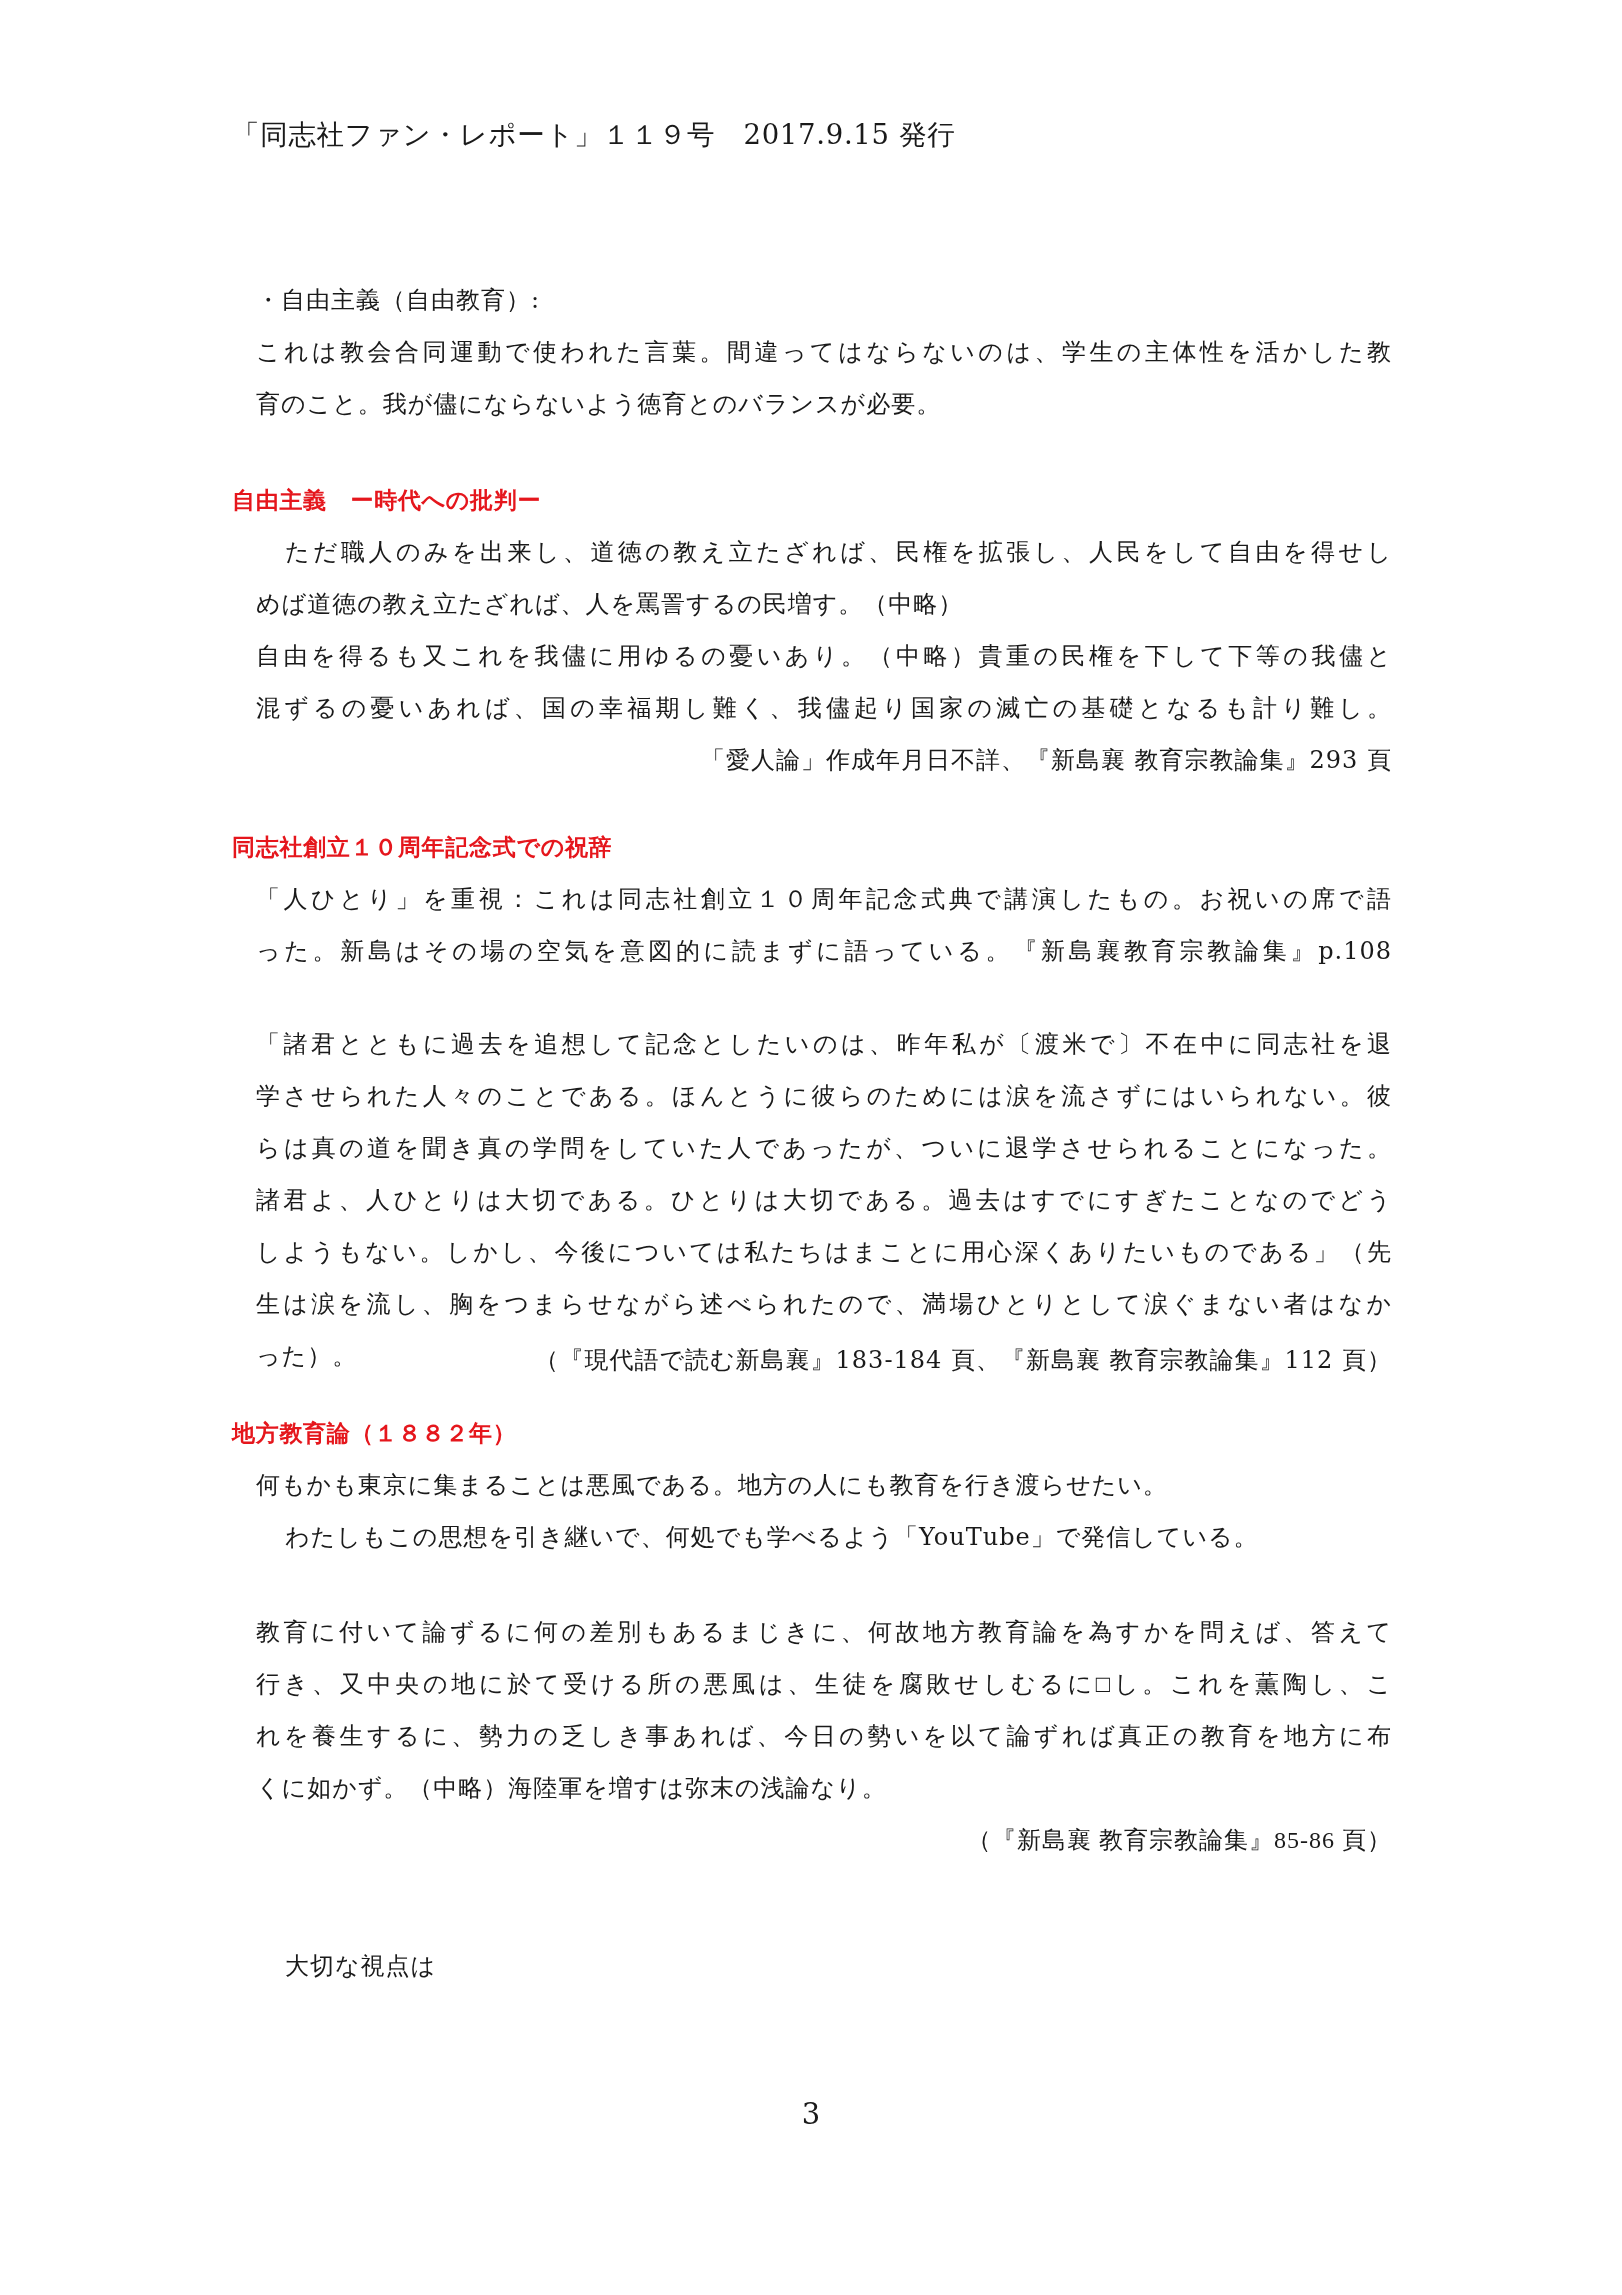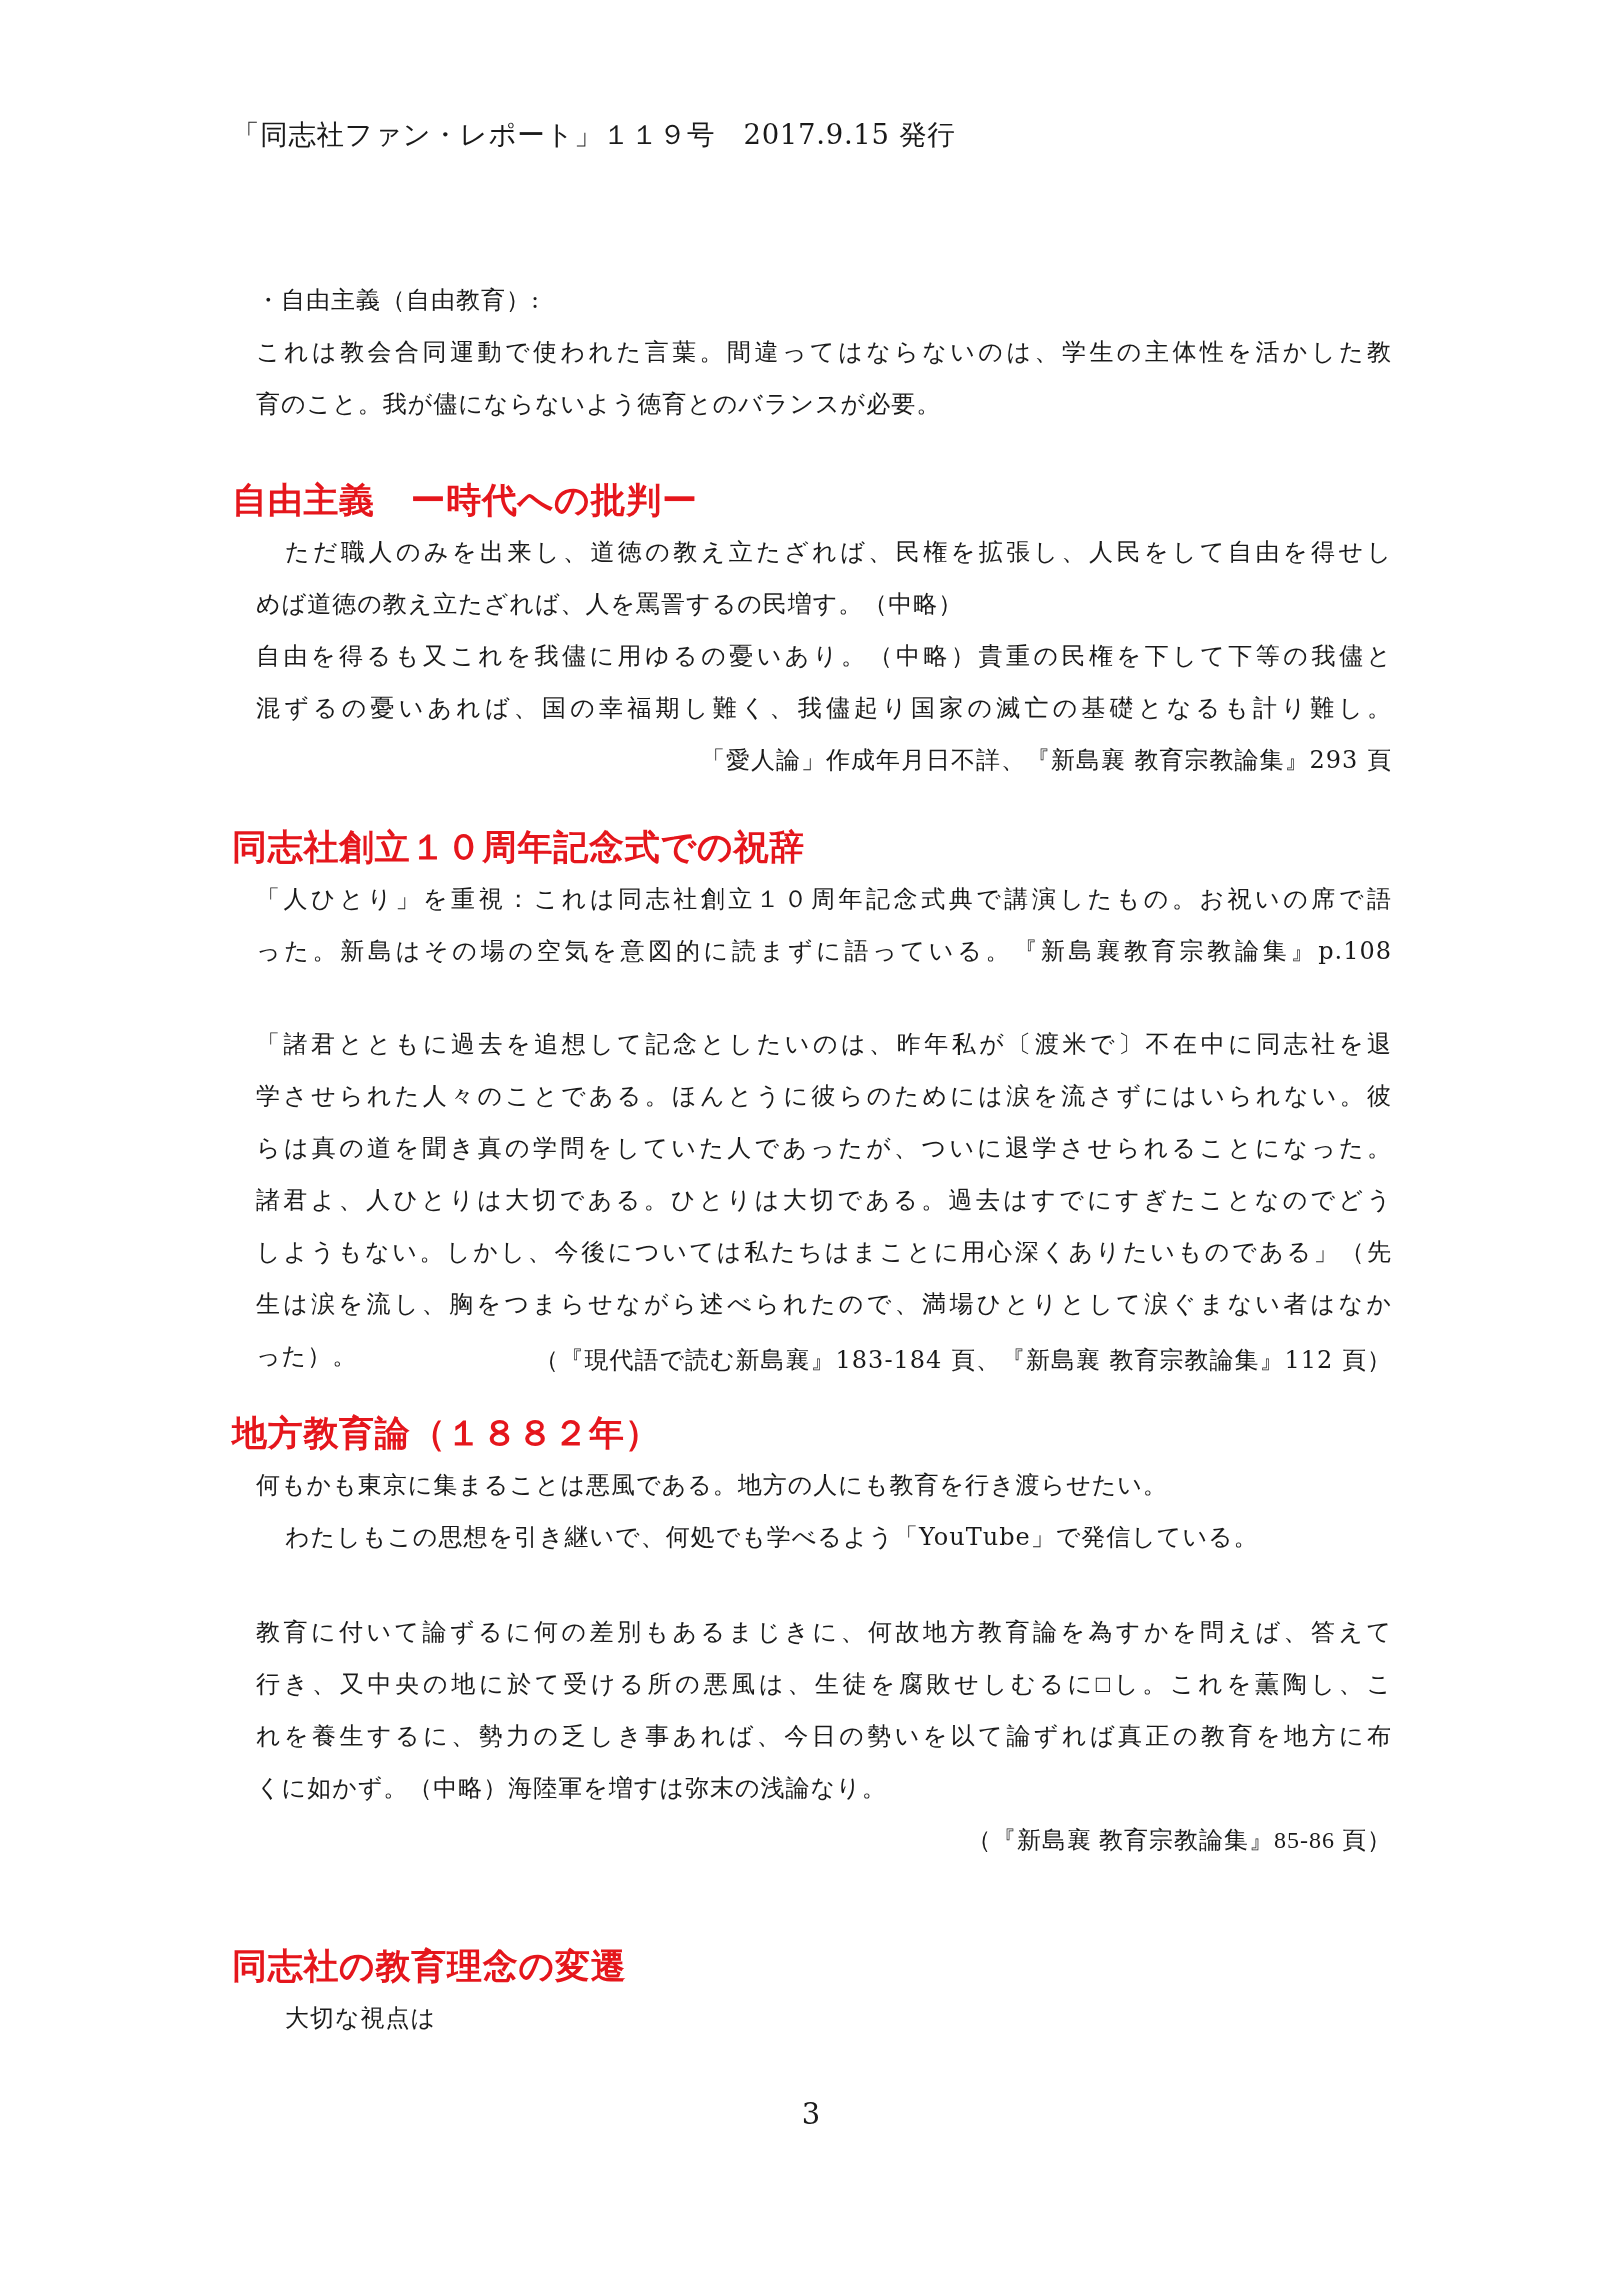--- a/index.html
+++ b/index.html
@@ -51,21 +51,21 @@
     .line.indent {
       padding-left: 29px;
     }
     .line.right {
       text-align: right;
     }
     .heading {
       font-family: "DejaVu Sans", "Liberation Sans", sans-serif;
       font-weight: bold;
       color: #e5161c;
-      font-size: 35px;
+      font-size: 23px;
       height: 52px;
       line-height: 52px;
       white-space: nowrap;
       letter-spacing: 0.7px;
     }
     .page-number {
       position: absolute;
       top: 2097px;
       left: 0;
       width: 1622px;
@@ -123,20 +123,19 @@
 
   <div class="block" style="top:1606px;font-family:Liberation Serif, serif;">
     <div class="line justify">教育に付いて論ずるに何の差別もあるまじきに、何故地方教育論を為すかを問えば、答えて</div>
     <div class="line justify">行き、又中央の地に於て受ける所の悪風は、生徒を腐敗せしむるに□し。これを薫陶し、こ</div>
     <div class="line justify">れを養生するに、勢力の乏しき事あれば、今日の勢いを以て論ずれば真正の教育を地方に布</div>
     <div class="line">くに如かず。（中略）海陸軍を増すは弥末の浅論なり。</div>
     <div class="line right">（『新島襄 教育宗教論集』85-86 頁）</div>
   </div>
 
   <div class="block" style="top:1940px;">
-    <div class="heading">同志社の教育理念の変遷</div>
     <div class="line indent">大切な視点は</div>
   </div>
 
 </div>
 
 <div class="page-number">3</div>
 
 
 </body></html>

